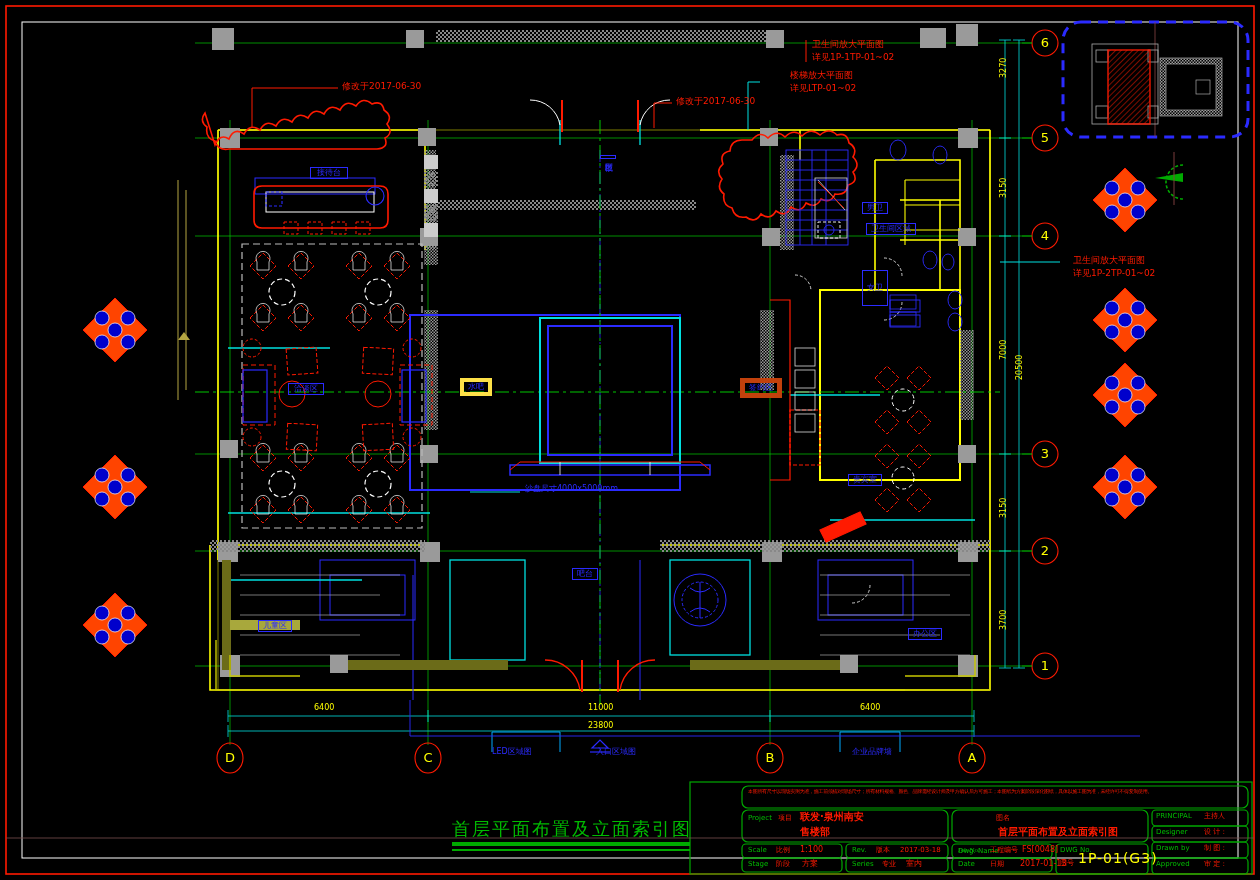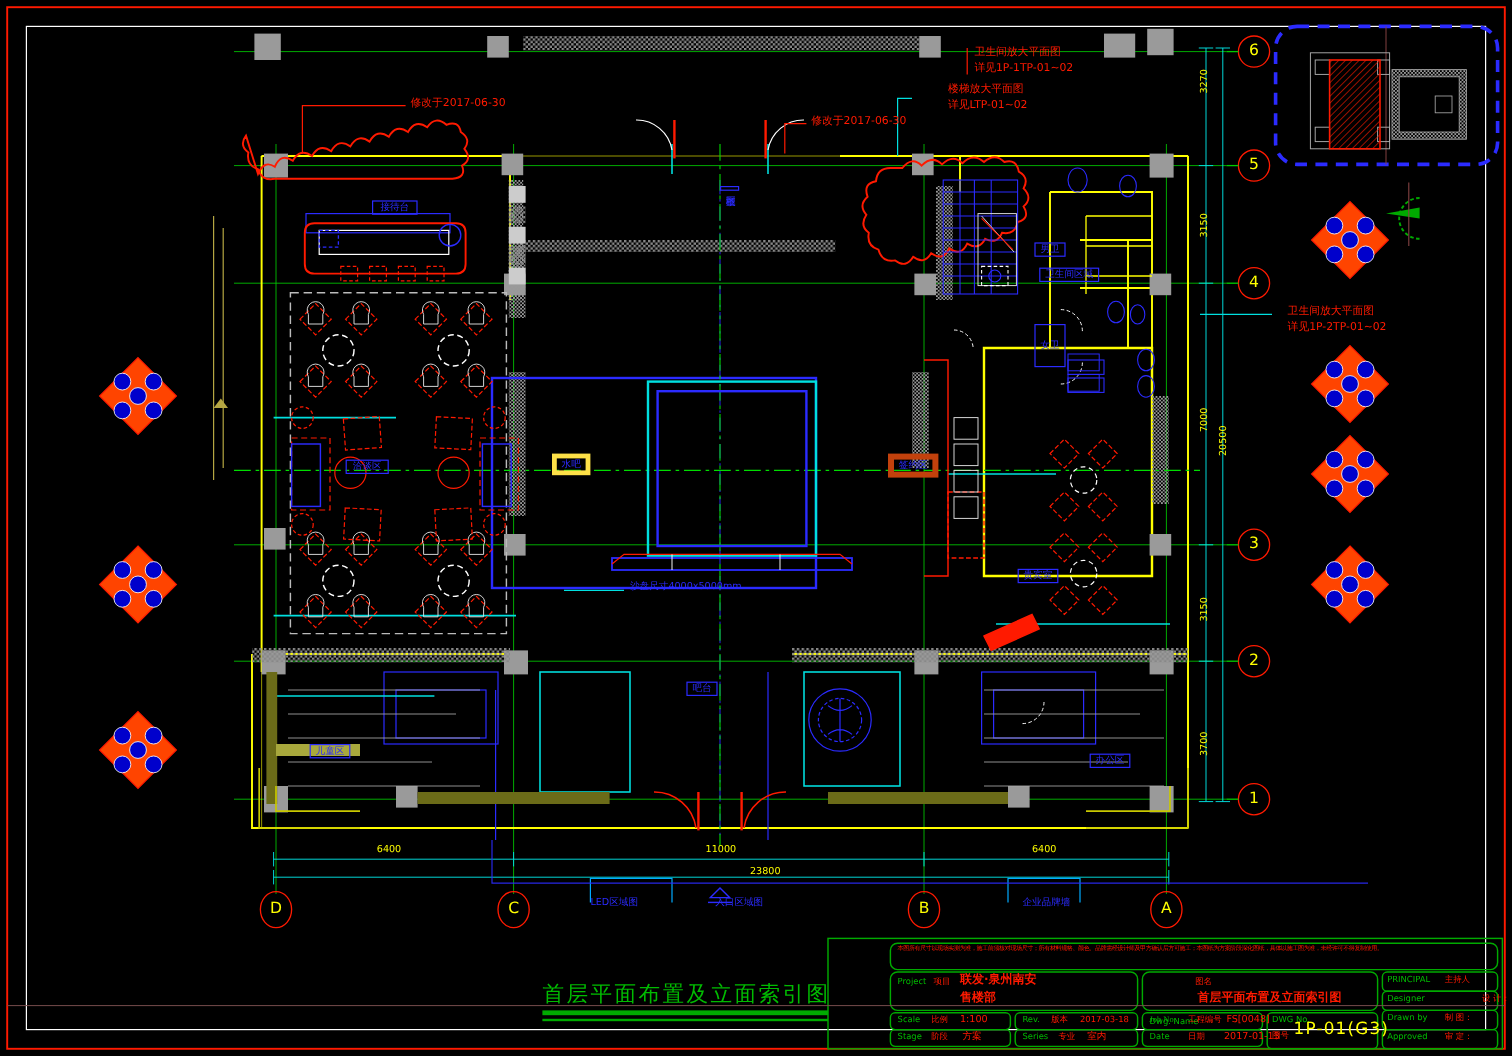--- a/index.html
+++ b/index.html
@@ -616,21 +616,21 @@
   <div class="bubbletxt" style="left:1035px;top:658px;width:20px;">1</div>
 
   <div class="bubbletxt" style="left:220px;top:750px;width:20px;">D</div>
   <div class="bubbletxt" style="left:418px;top:750px;width:20px;">C</div>
   <div class="bubbletxt" style="left:760px;top:750px;width:20px;">B</div>
   <div class="bubbletxt" style="left:962px;top:750px;width:20px;">A</div>
 
   <div class="lbl yellow t8" style="left:314px;top:704px;">6400</div>
   <div class="lbl yellow t8" style="left:588px;top:704px;">11000</div>
   <div class="lbl yellow t8" style="left:860px;top:704px;">6400</div>
-  <div class="lbl yellow t8" style="left:588px;top:722px;margin-left:37px;">23800</div>
+  <div class="lbl yellow t8" style="left:588px;top:722px;">23800</div>
 
   <div class="lbl yellow t8" style="left:1000px;top:78px;transform:rotate(-90deg);transform-origin:left top;">3270</div>
   <div class="lbl yellow t8" style="left:1000px;top:198px;transform:rotate(-90deg);transform-origin:left top;">3150</div>
   <div class="lbl yellow t8" style="left:1000px;top:360px;transform:rotate(-90deg);transform-origin:left top;">7000</div>
   <div class="lbl yellow t8" style="left:1000px;top:518px;transform:rotate(-90deg);transform-origin:left top;">3150</div>
   <div class="lbl yellow t8" style="left:1000px;top:630px;transform:rotate(-90deg);transform-origin:left top;">3700</div>
   <div class="lbl yellow t8" style="left:1016px;top:380px;transform:rotate(-90deg);transform-origin:left top;">20500</div>
 
   <div class="lbl green t18" style="left:452px;top:820px;letter-spacing:2px;">首层平面布置及立面索引图</div>
 
@@ -641,21 +641,21 @@
   <div class="lbl red t10" style="left:800px;top:812px;font-weight:bold;">联发·泉州南安</div>
   <div class="lbl red t10" style="left:800px;top:827px;font-weight:bold;">售楼部</div>
 
   <div class="lbl green t7" style="left:958px;top:848px;">Dwg. Name</div>
   <div class="lbl red t7" style="left:996px;top:815px;">图名</div>
   <div class="lbl red t10" style="left:998px;top:827px;font-weight:bold;">首层平面布置及立面索引图</div>
 
   <div class="lbl green t7" style="left:1156px;top:813px;">PRINCIPAL</div>
   <div class="lbl red t7" style="left:1204px;top:813px;">主持人</div>
   <div class="lbl green t7" style="left:1156px;top:829px;">Designer</div>
-  <div class="lbl red t7" style="left:1204px;top:829px;margin-left:31px;">设 计：</div>
+  <div class="lbl red t7" style="left:1204px;top:829px;">设 计：</div>
   <div class="lbl green t7" style="left:1156px;top:845px;">Drawn by</div>
   <div class="lbl red t7" style="left:1204px;top:845px;">制 图：</div>
   <div class="lbl green t7" style="left:1156px;top:861px;">Approved</div>
   <div class="lbl red t7" style="left:1204px;top:861px;">审 定：</div>
 
   <div class="lbl green t7" style="left:748px;top:847px;">Scale</div>
   <div class="lbl red t7" style="left:776px;top:847px;">比例</div>
   <div class="lbl red t8" style="left:800px;top:846px;">1:100</div>
 
   <div class="lbl green t7" style="left:748px;top:861px;">Stage</div>

